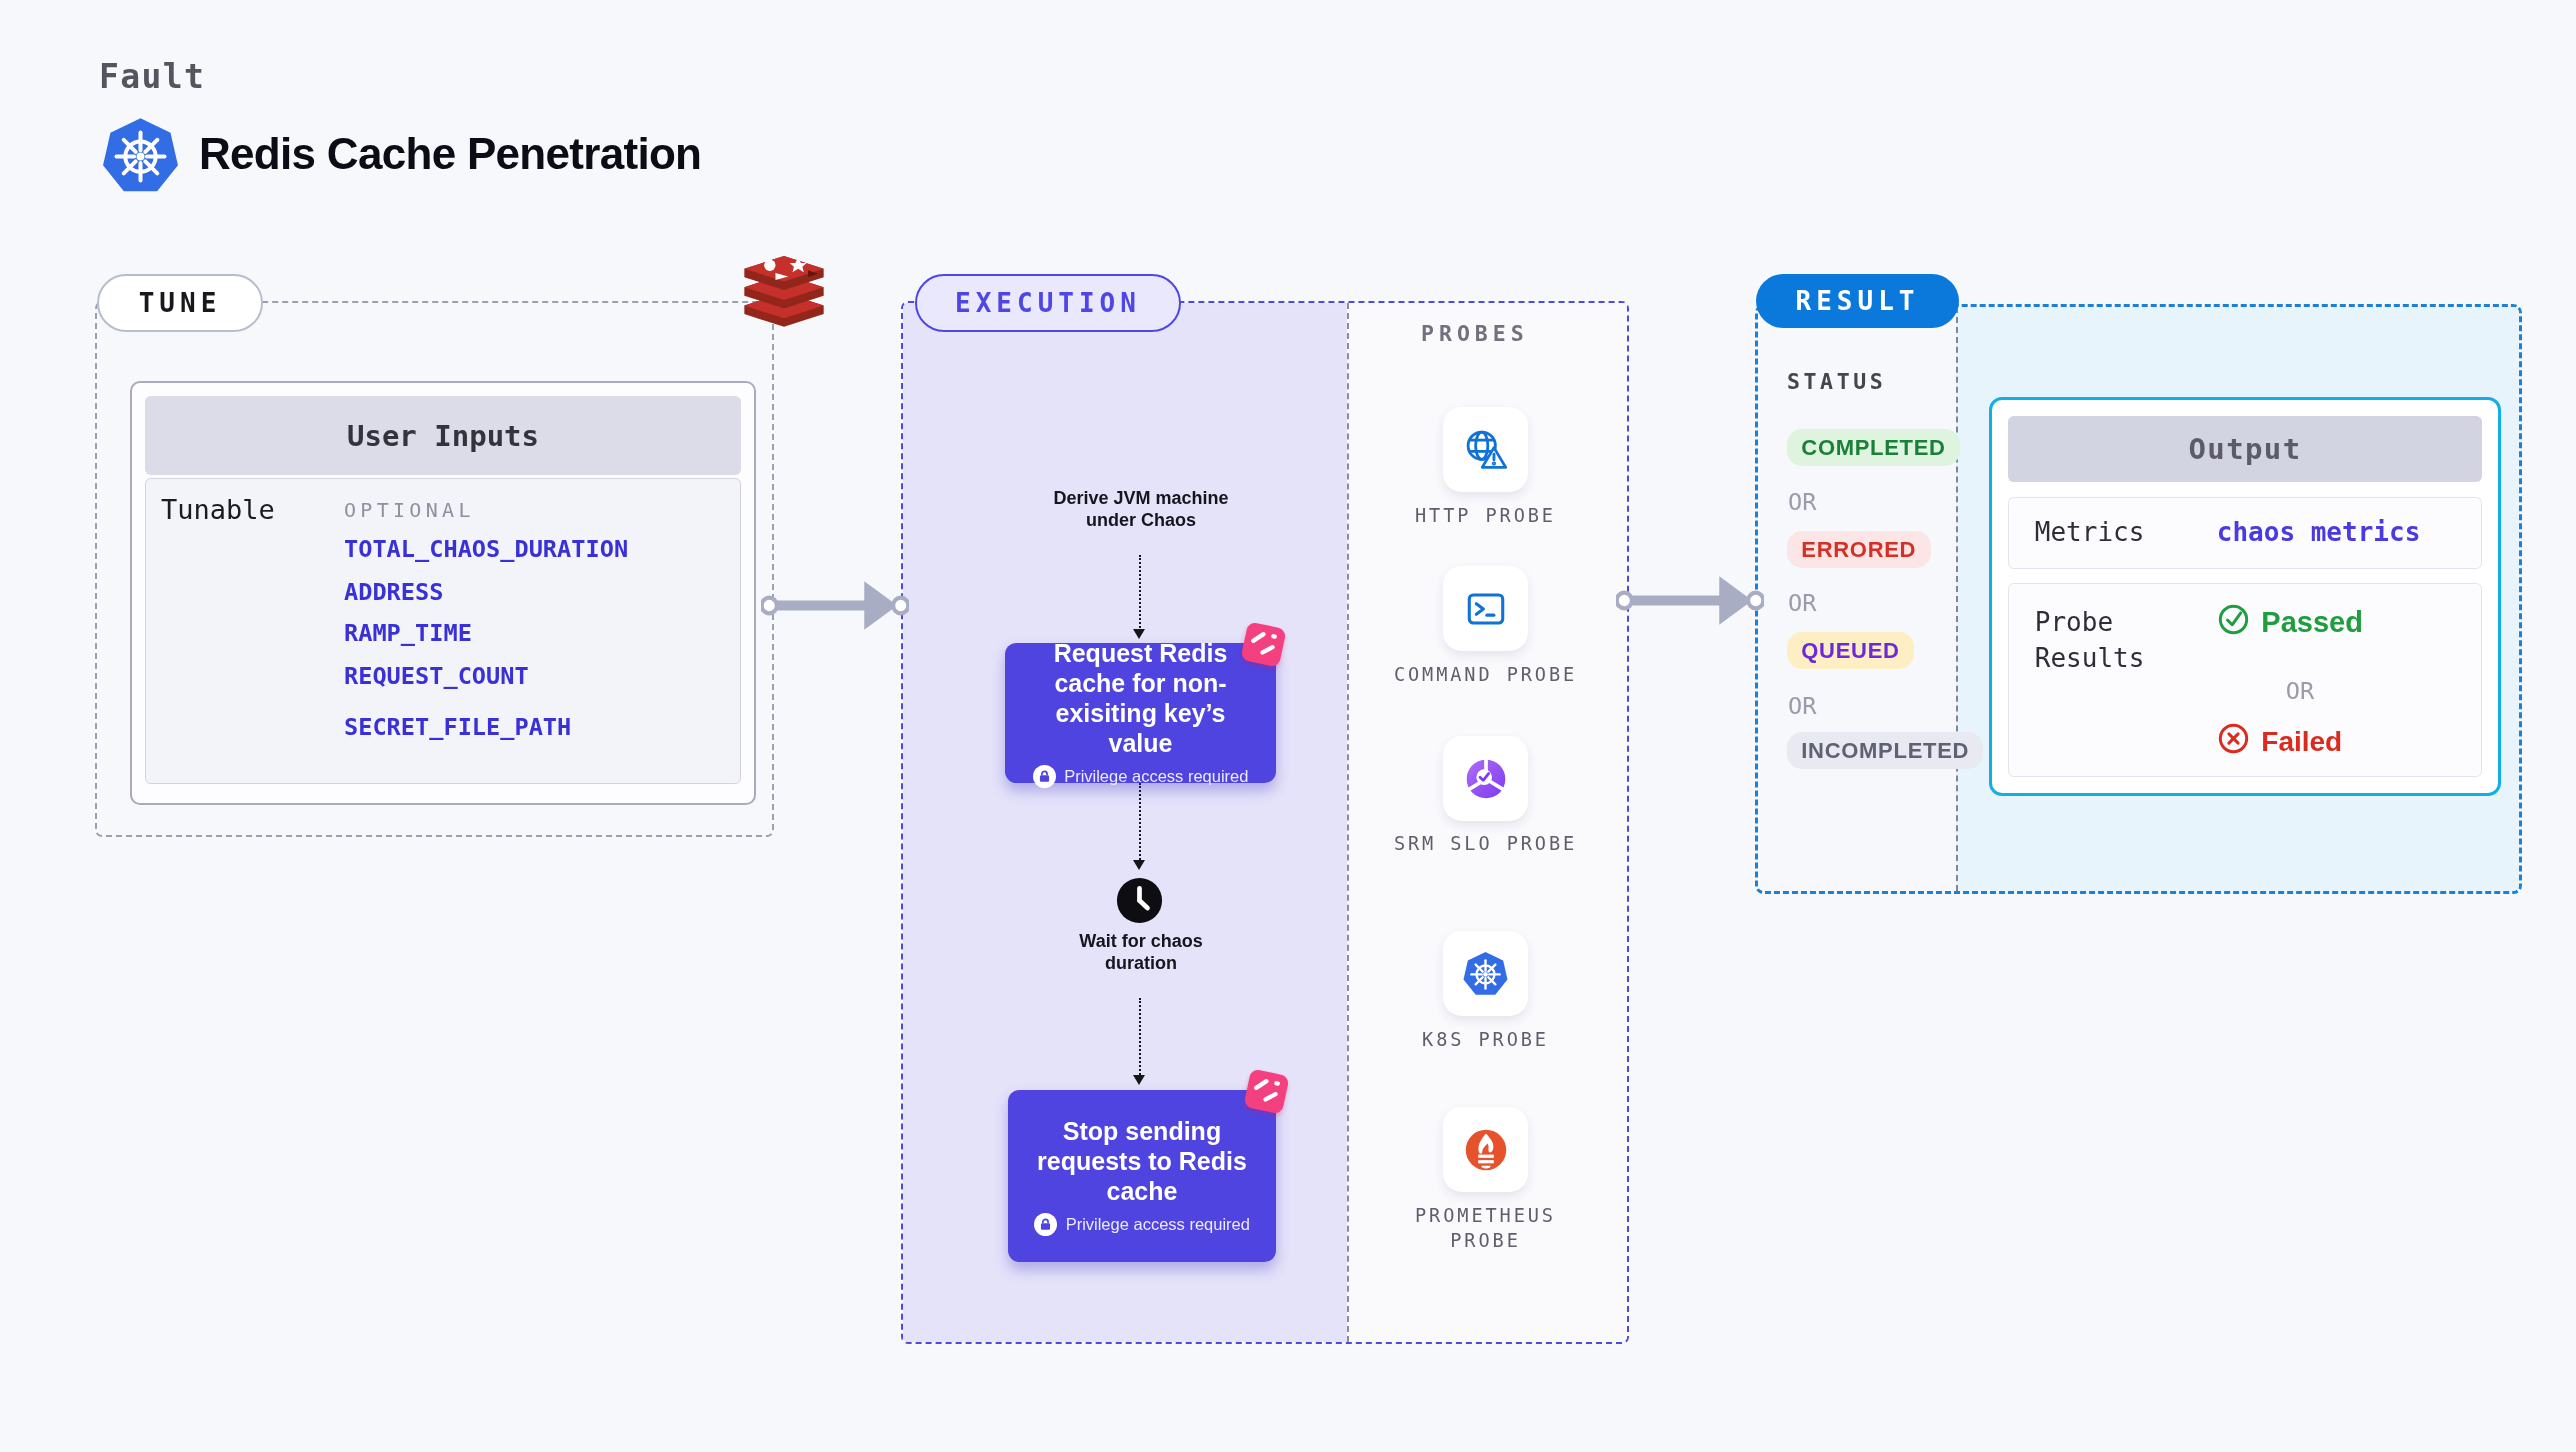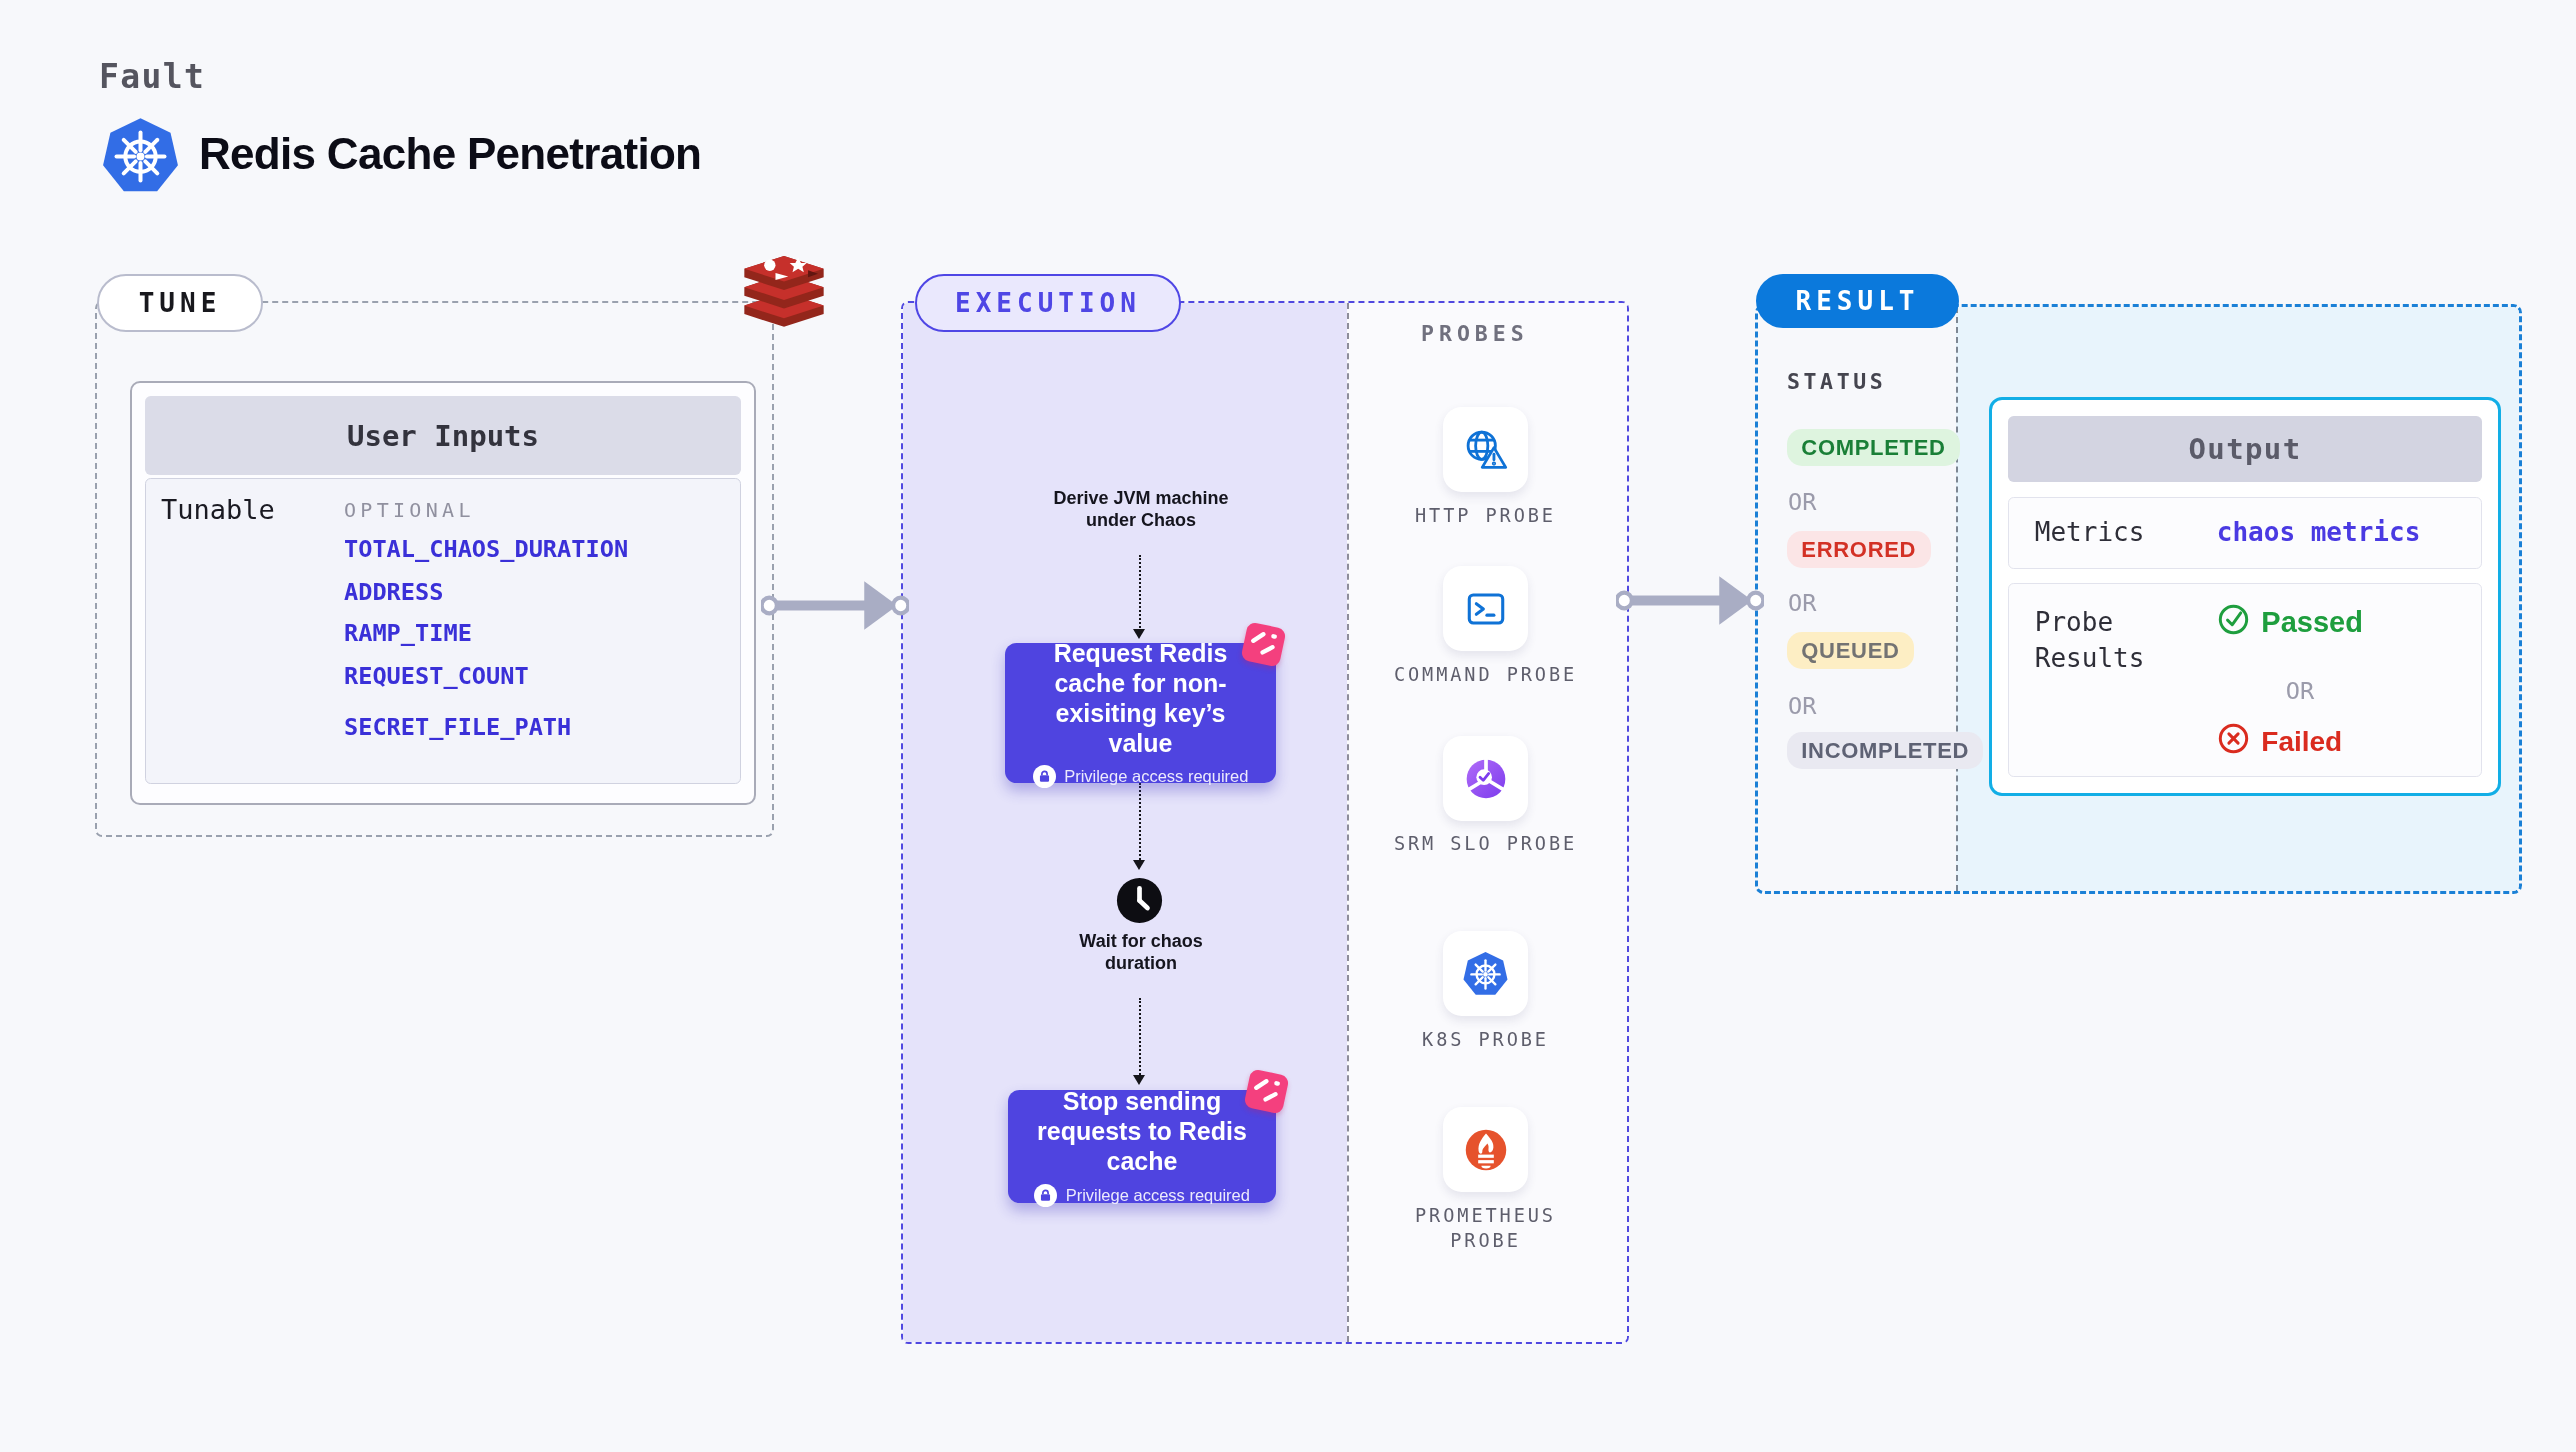--- a/index.html
+++ b/index.html
@@ -54,21 +54,21 @@
 
   
   .result-box{left:1755px;top:304px;width:761px;height:584px;border:3.6px dashed #1b80d6;border-radius:8.6px;}
   .result-pill{left:1756px;top:274px;width:203px;background:#0b79dc;color:#ffffff;border:none;}
   .result-blue{left:198px;top:0;right:0;bottom:0;background:#e8f4fc;border-left:2.1px dashed #7e8793;border-radius:0 5.7px 5.7px 0;}
   .status-label{left:29px;top:62px;font-size:21.5px;font-weight:600;letter-spacing:3.6px;color:#45454f;}
   .status-badge{left:29px;height:37px;border-radius:15px;display:inline-flex;align-items:center;padding:0 14.3px;
                 font-size:22px;font-weight:bold;letter-spacing:0.7px;}
   .st-completed{background:#def4df;color:#1a7f37;}
   .st-errored{background:#fbe5e6;color:#d33125;}
-  .st-queued{background:#fdeec4;color:#737373;}
+  .st-queued{background:#fdeec4;color:#6d28d9;}
   .st-incompleted{background:#e9e9f1;color:#5e6274;}
   .or-label{font-size:23.6px;color:#9b9bab;}
   .output-card{left:231px;top:90px;width:506px;height:393px;background:#ffffff;border:3.6px solid #12aee6;border-radius:13px;z-index:3;}
   .output-head{left:15.8px;top:15.8px;right:15.8px;height:66px;background:#d3d4e1;border-radius:5.7px;
                display:flex;align-items:center;justify-content:center;font-size:29px;font-weight:600;color:#5b5b69;letter-spacing:1.4px;}
   .out-row{left:15.8px;right:15.8px;background:#fcfcfe;border:1.4px solid #e2e3ed;border-radius:5.7px;}
   .metrics-row{top:97px;height:70px;}
   .probe-row{top:183px;height:192px;}
   .metrics-label{left:26px;top:18.6px;font-size:26px;color:#2e2e38;}
   .metrics-value{left:208px;top:18.6px;font-size:26px;font-weight:600;color:#4a3ae2;}
@@ -182,21 +182,21 @@
         <g stroke="#fff" stroke-width="10" stroke-linecap="round">
           <line x1="50" y1="50" x2="50" y2="24"></line>
             <line x1="50" y1="50" x2="67" y2="66"></line>
         </g>
       </svg>
     </div>
     <div class="abs step-text sans" style="left:102px;top:628px;">Wait for chaos
 duration</div>
     <div class="abs dotline" style="left:236px;top:695px;height:80px;"></div>
 
-    <div class="abs action-box" style="left:105px;top:787px;width:268px;height:113px;">
+    <div class="abs action-box" style="left:105px;top:787px;width:268px;height:172px;">
       <div class="action-title sans">Stop sending
 requests to Redis
 cache</div>
       <div class="priv-row">
         <span class="priv-circ">
           <svg width="13" height="13" viewBox="0 0 20 20">
               <rect x="3" y="8" width="14" height="10" rx="2" fill="#4f44e0"></rect>
               <path d="M6,8 V6 a4,4 0 0 1 8,0 V8" fill="none" stroke="#4f44e0" stroke-width="2.6"></path>
             </svg>
         </span>

